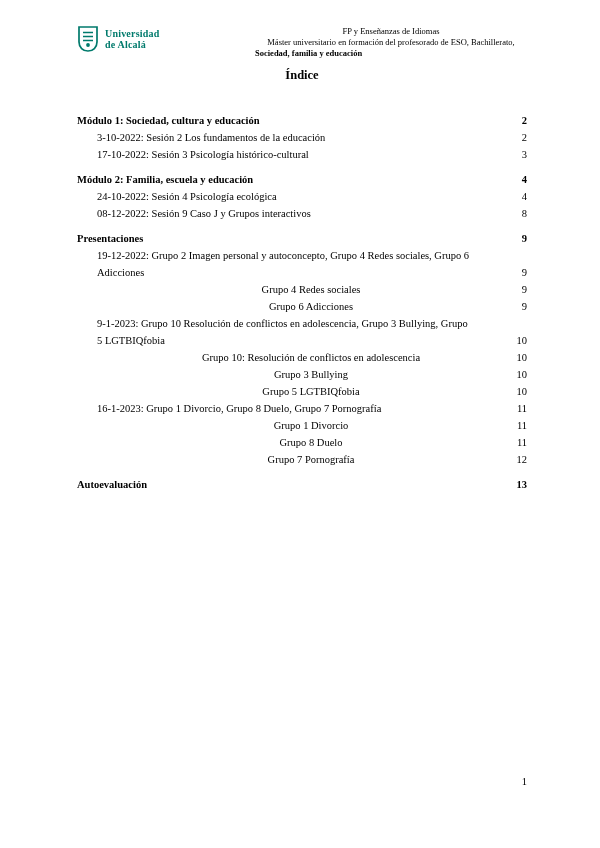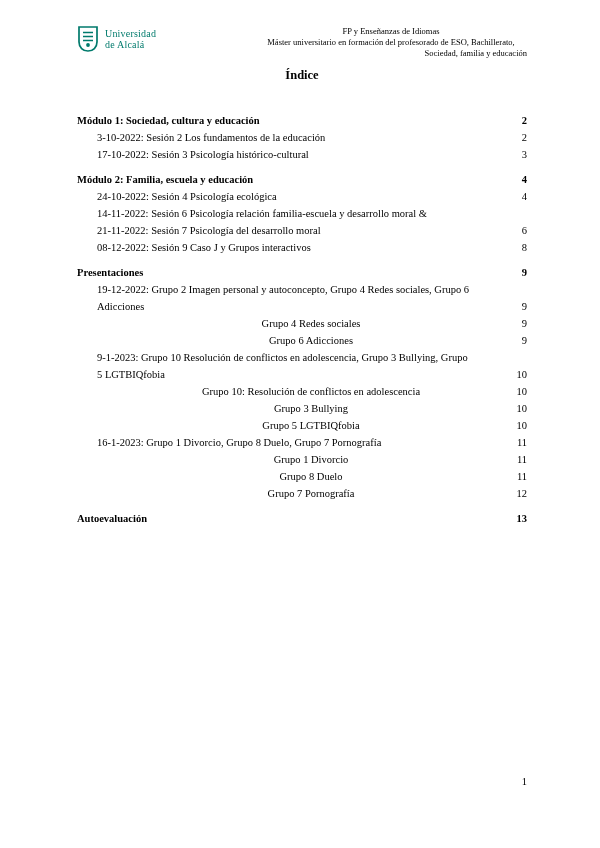--- a/index.html
+++ b/index.html
@@ -27,32 +27,32 @@
   .logo {
     display: flex;
     align-items: center;
     gap: 6px;
     color: var(--logo-green, #007a6c);
   }
   .logo svg { display: block; }
   .logo-text {
     font-size: 10px;
     line-height: 11px;
-    font-weight: 400;
+    font-weight: 700;
     letter-spacing: 0.2px;
   }
   .header-right {
     width: 272px;
     font-size: 8.5px;
     line-height: 11px;
     text-align: center;
   }
   .header-right .subject {
-    font-weight: normal;
-    text-align: right;
+    font-weight: bold;
+    text-align: left;
   }
 
   
   .doc-title {
     position: absolute;
     top: 68px;
     left: 77px;
     right: 73px;
     text-align: center;
     font-size: 12.5px;
@@ -137,25 +137,20 @@
     <span class="toc-text">Módulo 2: Familia, escuela y educación</span>
     <span class="toc-page">4</span>
   </div>
 
   <div class="toc-row lvl1">
     <span class="toc-text">24-10-2022: Sesión 4 Psicología ecológica</span>
     <span class="toc-page">4</span>
   </div>
 
 
-  <div class="toc-row lvl1">
-    <span class="toc-text">14-11-2022: Sesión 6 Psicología relación familia-escuela y desarrollo moral &amp;
-21-11-2022: Sesión 7 Psicología del desarrollo moral</span>
-    <span class="toc-page">6</span>
-  </div>
 
 
   <div class="toc-row lvl1">
     <span class="toc-text">08-12-2022: Sesión 9 Caso J y Grupos interactivos</span>
     <span class="toc-page">8</span>
   </div>
 
   <div class="toc-row lvl0 bold">
     <span class="toc-text">Presentaciones</span>
     <span class="toc-page">9</span>

